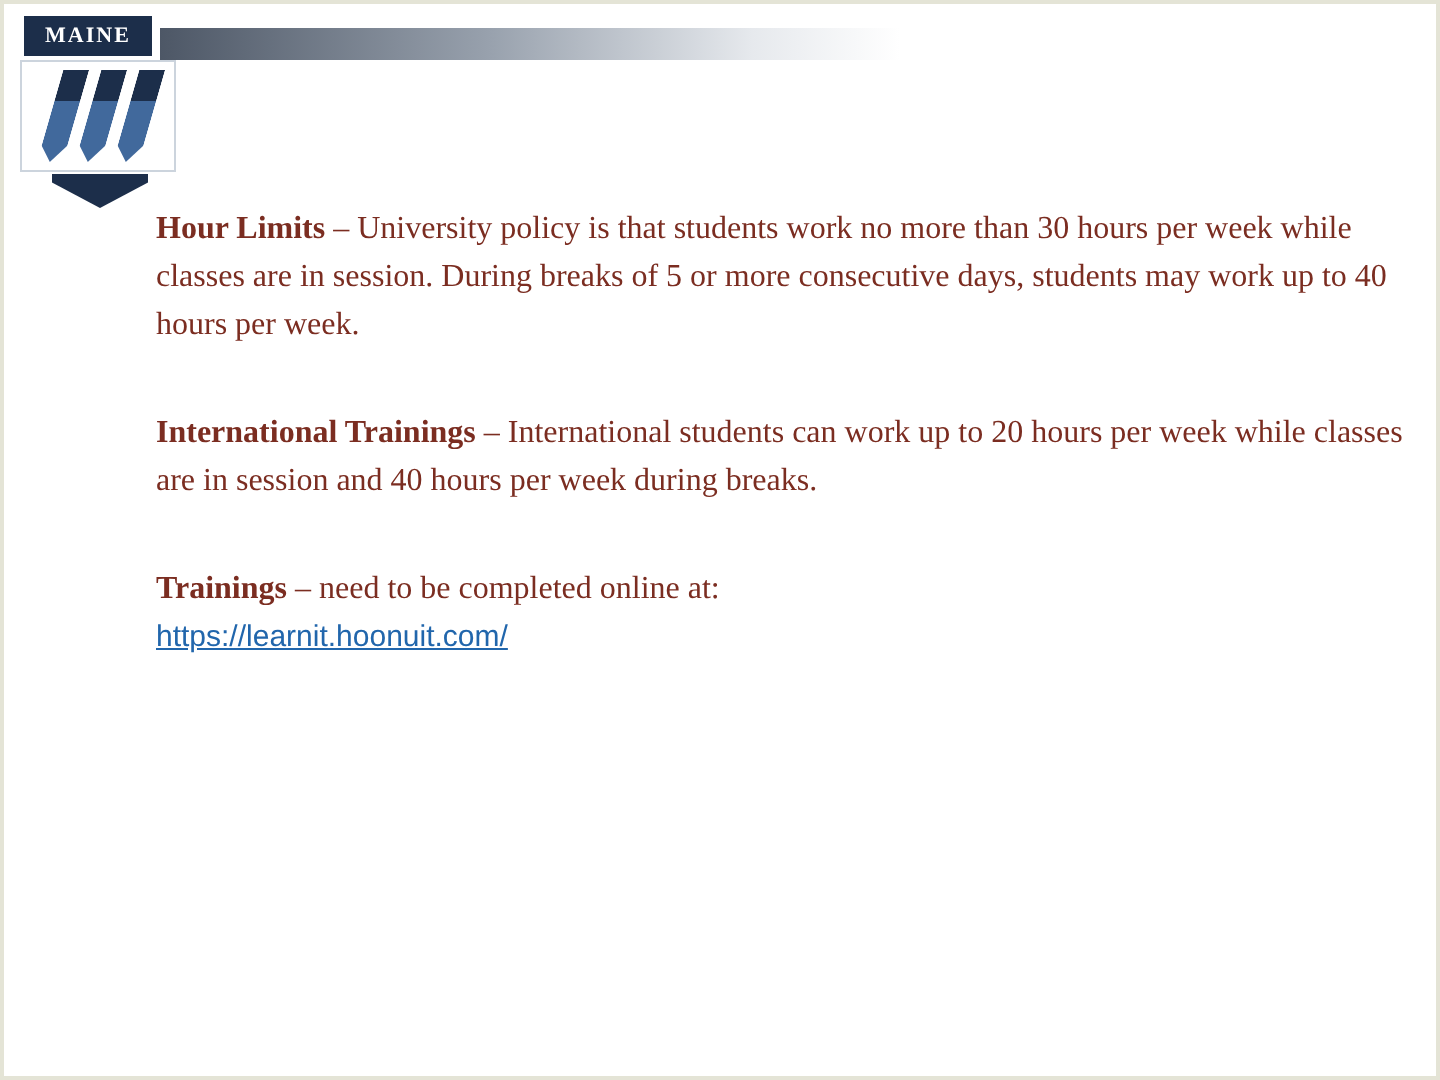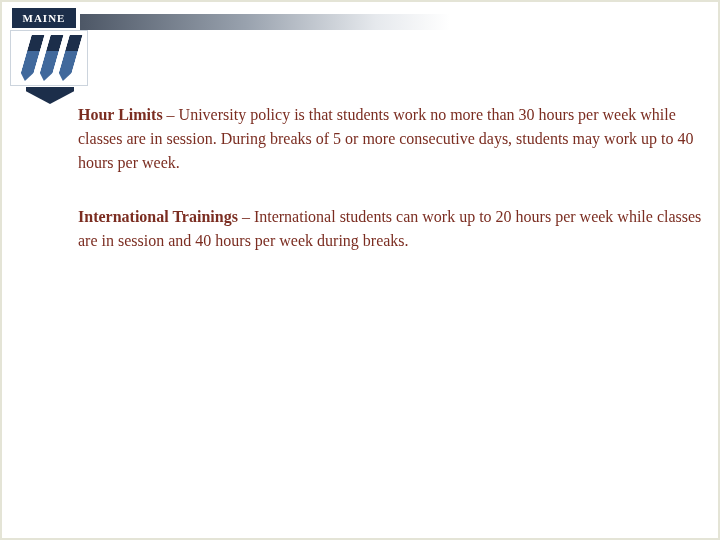--- a/index.html
+++ b/index.html
@@ -86,15 +86,19 @@
 
     <p class="para">
       <strong>Hour Limits</strong><span> – University policy is that students work no more than 30 hours per week while classes are in session. During breaks of 5 or more consecutive days, students may work up to 40 hours per week.</span>
     </p>
 
     <p class="para">
       <strong>International Trainings</strong><span> – International students can work up to 20 hours per week while classes are in session and 40 hours per week during breaks.</span>
     </p>
 
 
+    <p class="para">
+      <strong>Trainings</strong><span> – need to be completed online at:</span>
+      <a class="link" href="#">https://learnit.hoonuit.com/</a>
+    </p>
 
   </div>
 </div>
 
 </body></html>

